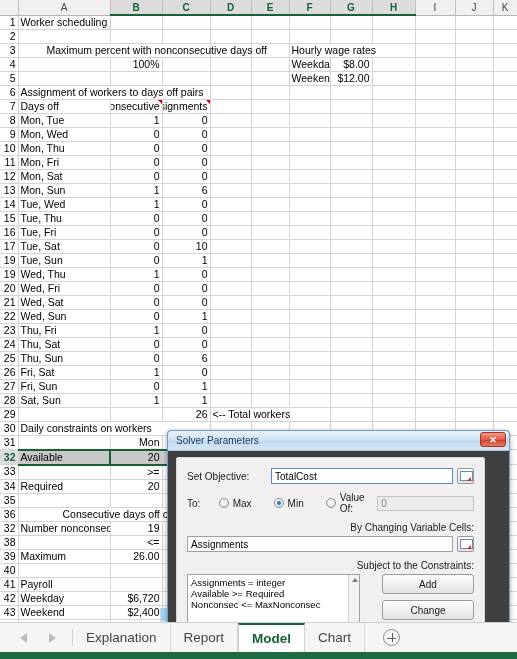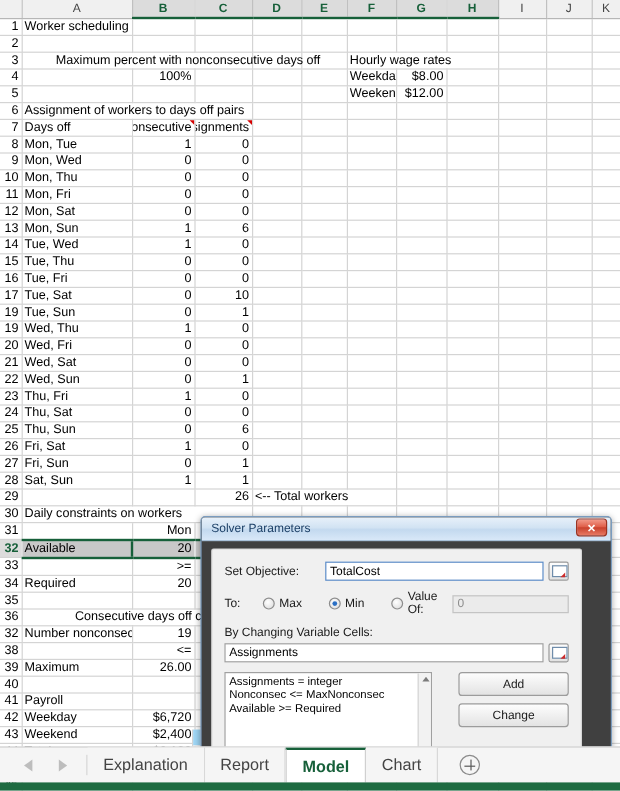--- a/index.html
+++ b/index.html
@@ -169,21 +169,21 @@
   }
   .radio.on::after{
     content:""; position:absolute; left:2px; top:2px; width:4px; height:4px;
     border-radius:50%; background:#2a6fc4;
   }
   .radgrp { display:flex; align-items:center; margin-right: 22px; }
   .valbox {
     height: 15px; width: 120px; background:#ebebeb; border:1px solid #c4c4c4;
     font-size:10px; color:#8c8c8c; padding: 0 3px; line-height:13px;
   }
-  .clabel { font-size:10px; margin-bottom:3px; }
+  .clabel { font-size:10px; margin-bottom:3px;text-align:right; }
   .cwrap { display:flex; gap:22px; }
   .clist {
     flex:1; height: 84px; background:#fff; border:1px solid #a0a0a0;
     font-size: 9.5px; color:#000; padding: 2px 3px; position:relative; overflow:hidden;
   }
   .clist .ci { line-height: 11px; white-space:nowrap; }
   .clist-sb {
     position:absolute; right:0; top:0; width:11px; height:100%;
     background:#f2f2f2; border-left:1px solid #d4d4d4;
   }
@@ -952,26 +952,27 @@
           </span>
           <span class="valbox">0</span>
         </div>
 
         <div class="clabel lbl">By Changing Variable Cells:</div>
         <div class="row">
           <div class="refbox">Assignments</div>
           <div class="picker"></div>
         </div>
 
+        <div class="clabel lbl">Subject to the Constraints:</div>
         <div class="cwrap">
           <div class="clist">
             <div id="constraint-items">
                 <div class="ci">Assignments = integer</div>
+                <div class="ci">Available &gt;= Required</div>
                 <div class="ci">Nonconsec &lt;= MaxNonconsec</div>
-                <div class="ci">Available &gt;= Required</div>
               </div>
             <div class="clist-sb">
               <div class="up"></div>
             </div>
           </div>
           <div class="btncol">
             <div class="dbtn">Add</div>
             <div class="dbtn">Change</div>
 
           </div>

